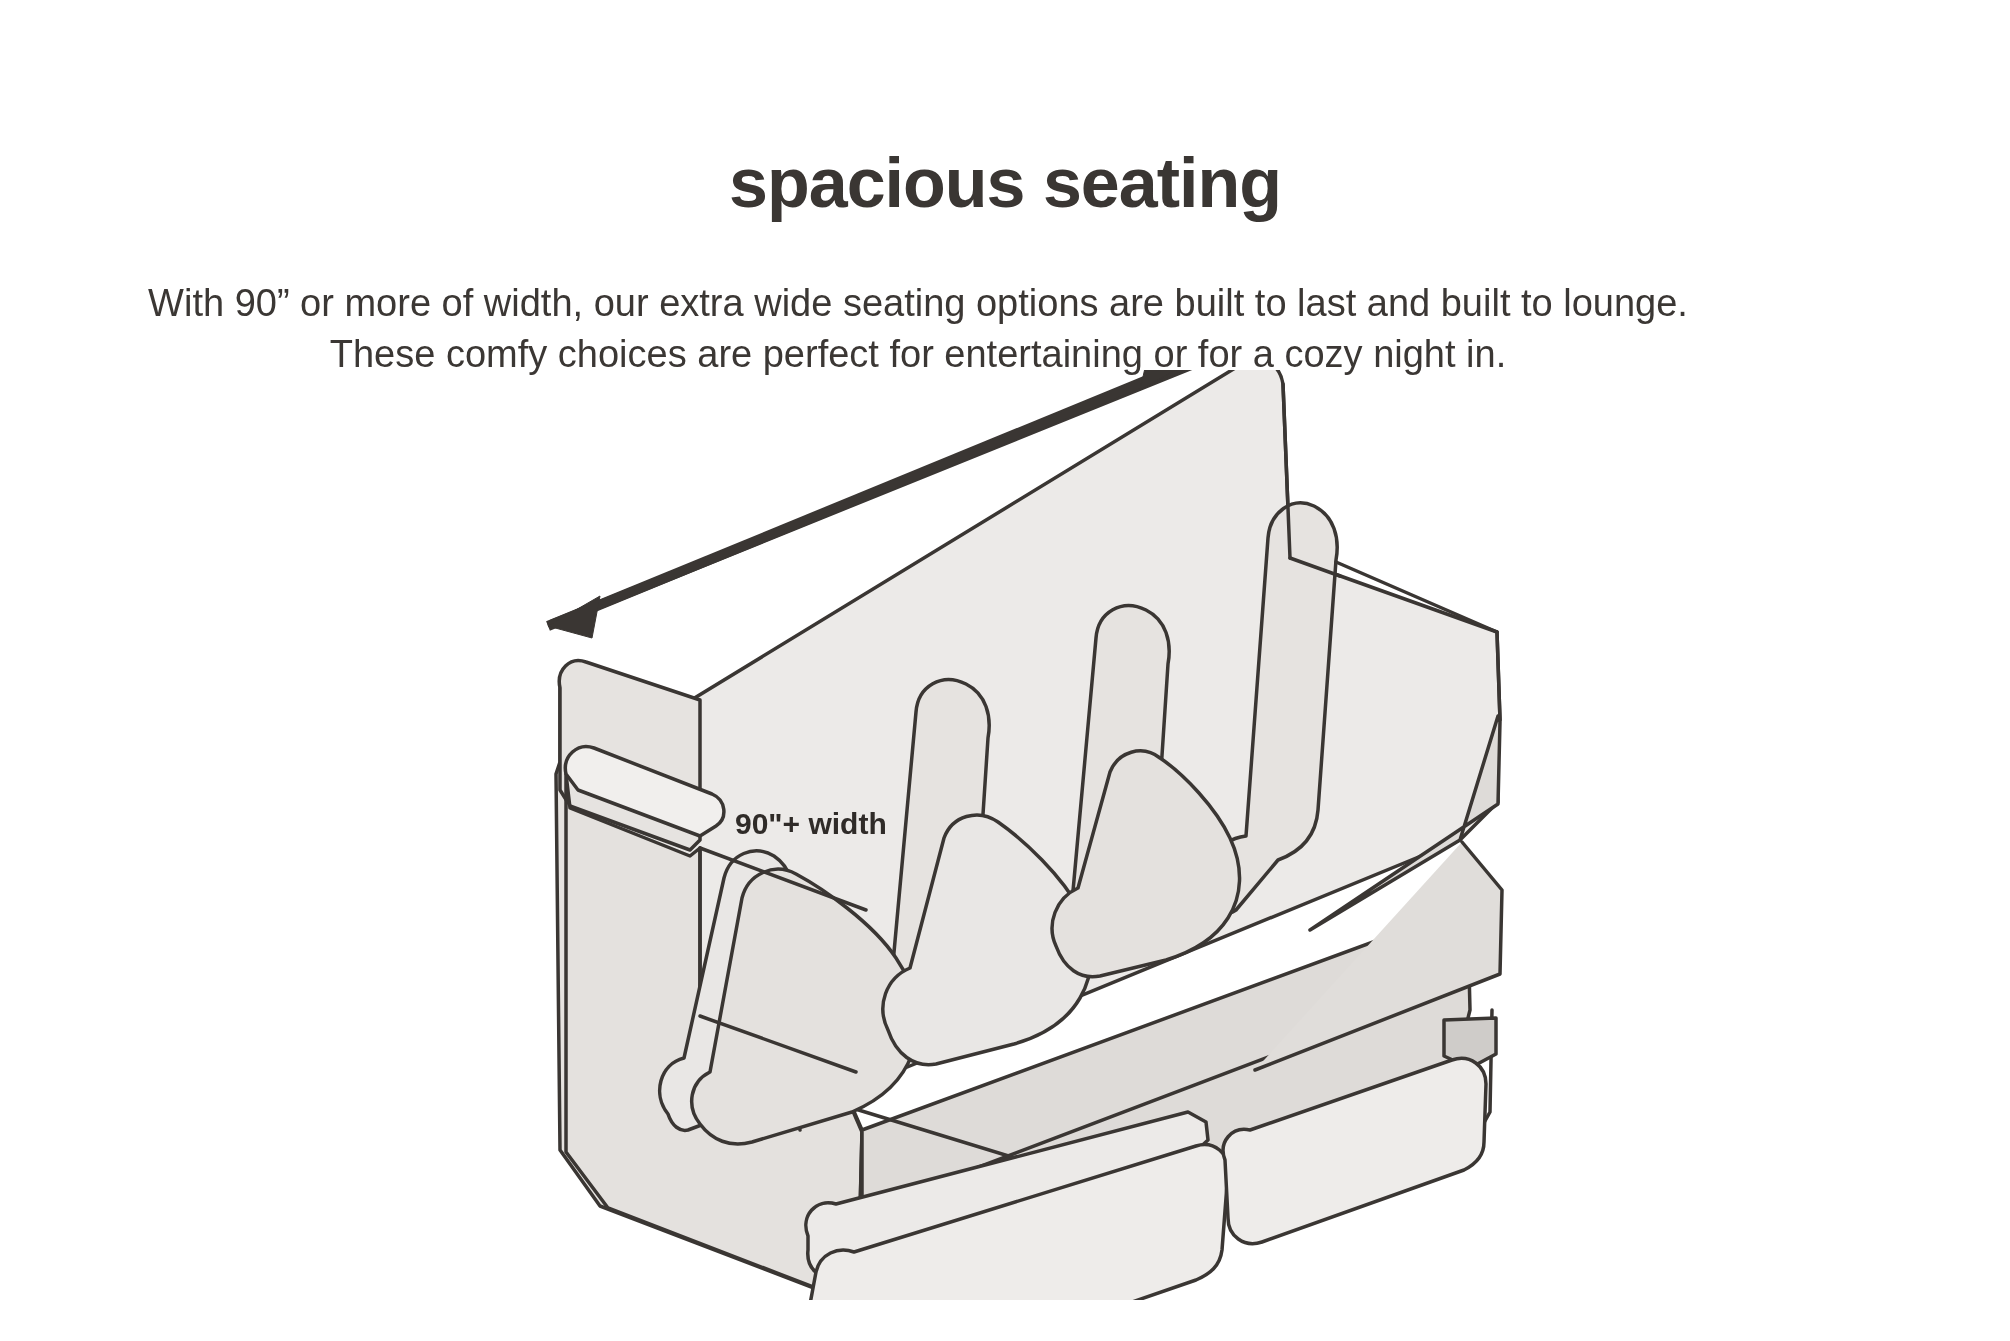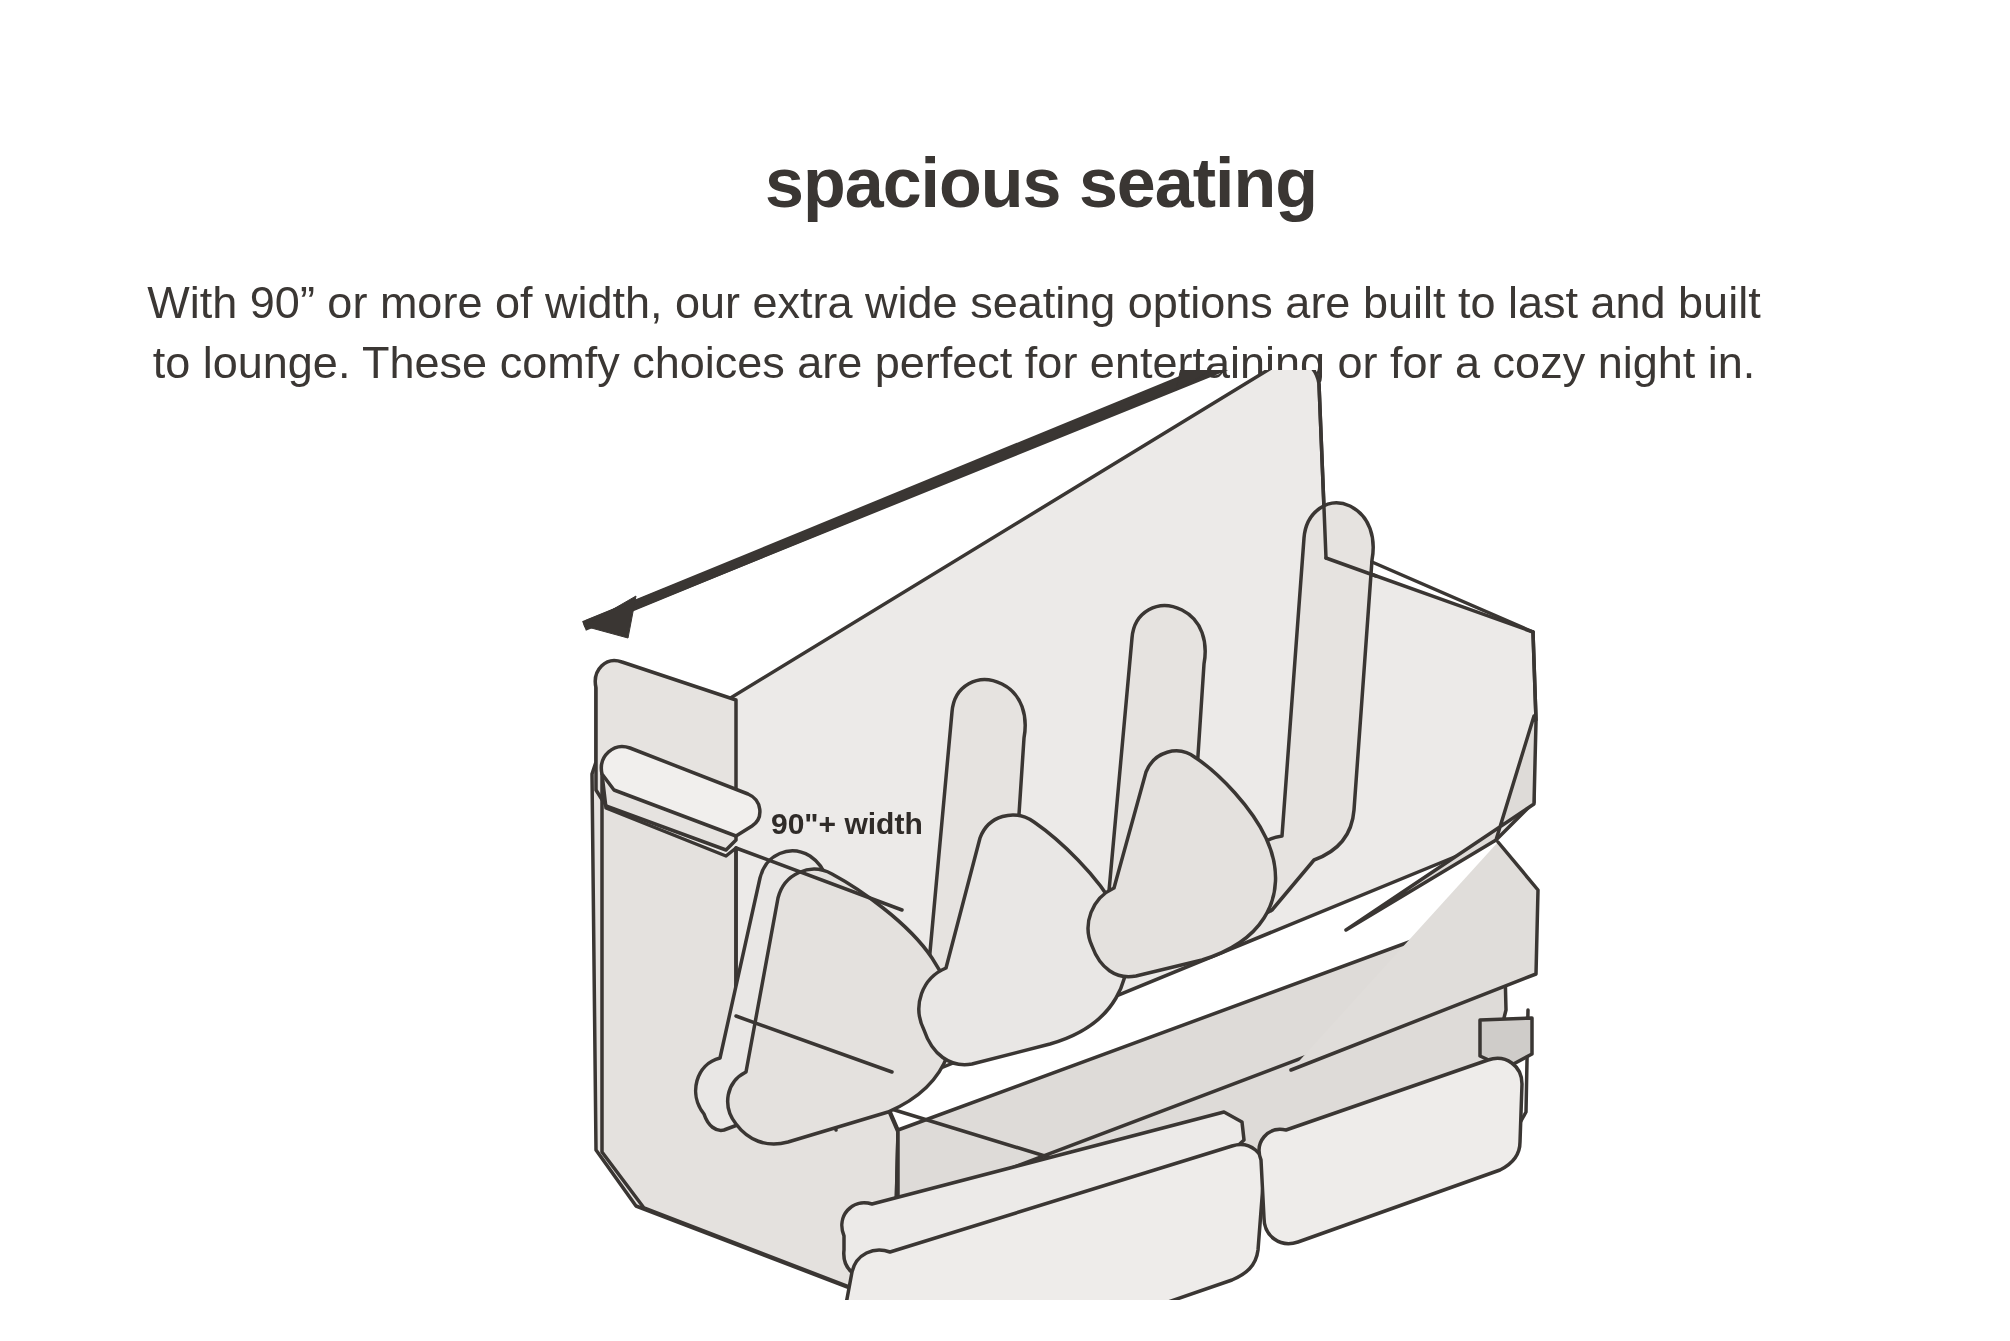--- a/index.html
+++ b/index.html
@@ -12,42 +12,41 @@
     height: 1341px;
     overflow: hidden;
     font-family: "Liberation Sans", sans-serif;
     color: #332f2c;
   }
   .page {
     position: relative;
     width: 1836px;
     height: 1341px;
     background: #ffffff;
-    margin-left: 36px;
   }
   .headline {
     position: absolute;
     top: 100px;
     left: 0;
     width: 2010px;
     text-align: center;
     font-size: 70px;
     font-weight: bold;
     letter-spacing: -1px;
     color: #3a3633;
     line-height: 1.05;
   }
   .subcopy {
     position: absolute;
-    top: 228px;
+    top: 240px;
     left: 50%;
     transform: translateX(-50%);
     width: 1620px;
     text-align: center;
-    font-size: 45px;
+    font-size: 38px;
     line-height: 1.33;
     color: #3b3734;
     font-weight: 400;
   }
   .illustration {
     position: absolute;
     top: 370px;
     left: 0;
     width: 2010px;
     height: 930px;

